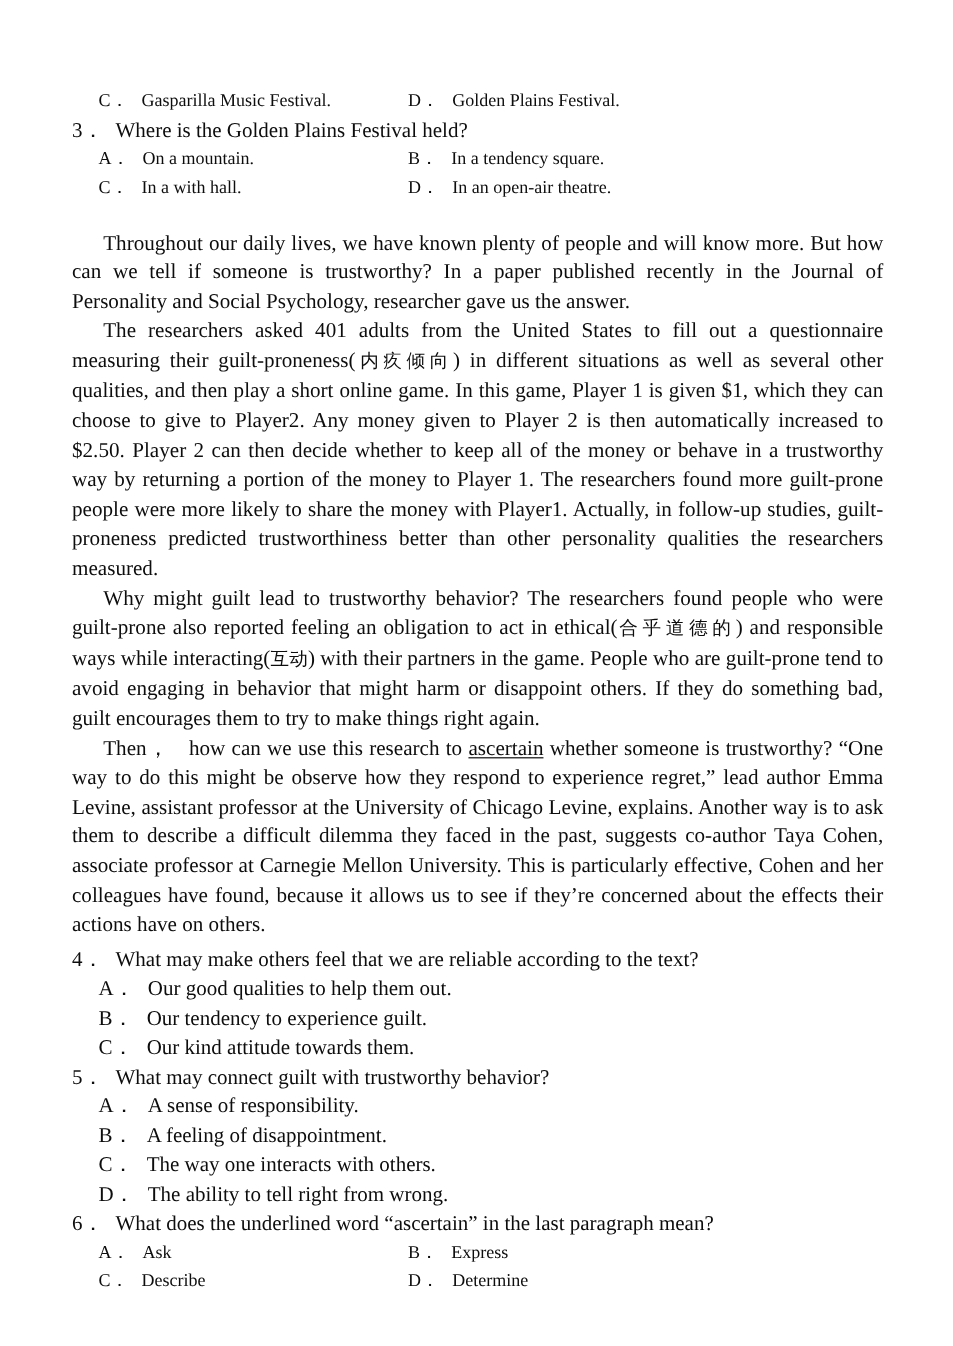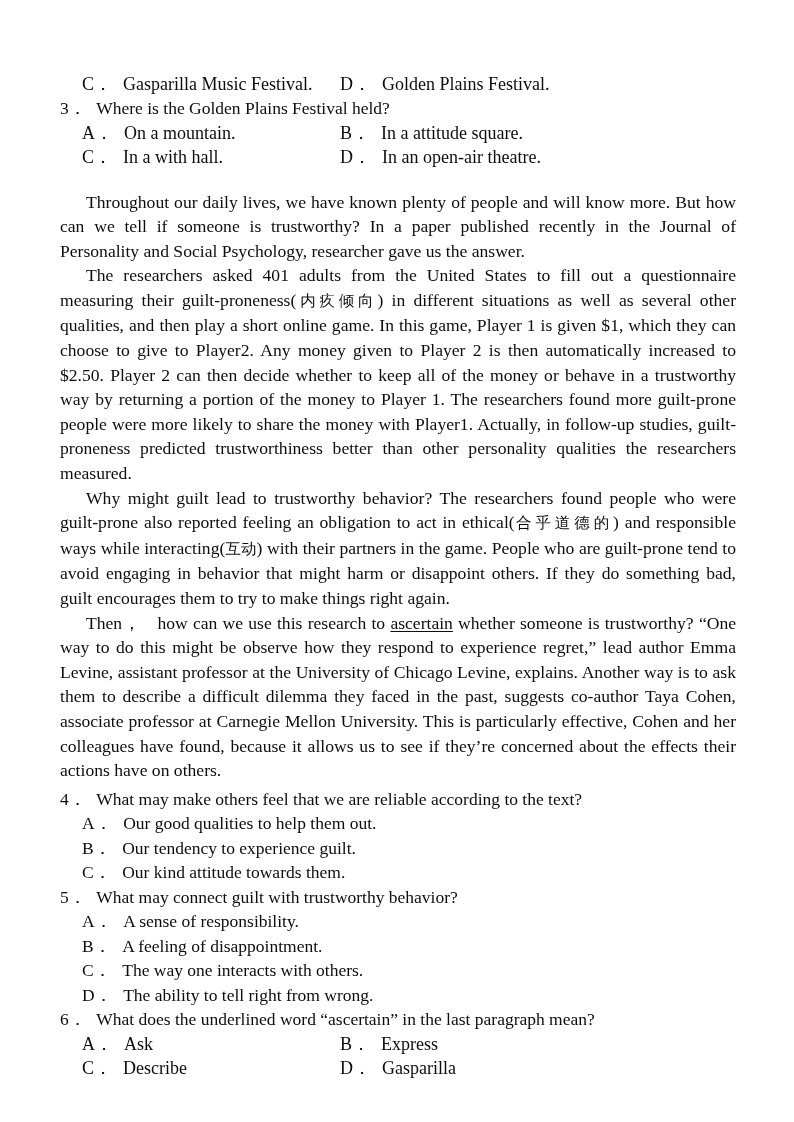--- a/index.html
+++ b/index.html
@@ -28,21 +28,21 @@
     left: 60px;
     top: 72px;
     width: 676px;
   }
 
   
   .opt-row {
     position: relative;
     height: 24px;
     line-height: 24px;
-    font-size: 18px;
+    font-size: 15px;
   }
   .opt-col-a {
     position: absolute;
     left: 22px;
     top: 0;
     white-space: nowrap;
   }
   .opt-col-b {
     position: absolute;
     left: 280px;
@@ -120,21 +120,21 @@
 
     <div class="opt-row">
       <span class="opt-col-a"><span class="opt-letter">C．</span><span class="opt-gap"></span><span>Gasparilla Music Festival.</span></span>
       <span class="opt-col-b"><span class="opt-letter">D．</span><span class="opt-gap"></span><span>Golden Plains Festival.</span></span>
     </div>
 
     <div class="q-stem"><span class="q-num">3．</span><span class="q-gap"></span><span>Where is the Golden Plains Festival held?</span></div>
 
     <div class="opt-row">
       <span class="opt-col-a"><span class="opt-letter">A．</span><span class="opt-gap"></span><span>On a mountain.</span></span>
-      <span class="opt-col-b"><span class="opt-letter">B．</span><span class="opt-gap"></span><span>In a attitude square.</span></span>
+      <span class="opt-col-b"><span class="opt-letter">B．</span><span class="opt-gap"></span><span>In a tendency square.</span></span>
     </div>
     <div class="opt-row">
       <span class="opt-col-a"><span class="opt-letter">C．</span><span class="opt-gap"></span><span>In a with hall.</span></span>
       <span class="opt-col-b"><span class="opt-letter">D．</span><span class="opt-gap"></span><span>In an open-air theatre.</span></span>
     </div>
 
     <div class="spacer-md"></div>
 
     <p class="para">Throughout our daily lives, we have known plenty of people and will know more. But how can we tell if someone is trustworthy? In a paper published recently in the Journal of Personality and Social Psychology, researcher gave us the answer.</p>
 
@@ -157,17 +157,17 @@
     <div class="opt-single"><span class="opt-letter">C．</span><span class="opt-gap"></span><span>The way one interacts with others.</span></div>
     <div class="opt-single"><span class="opt-letter">D．</span><span class="opt-gap"></span><span>The ability to tell right from wrong.</span></div>
 
     <div class="q-stem"><span class="q-num">6．</span><span class="q-gap"></span><span>What does the underlined word “ascertain” in the last paragraph mean?</span></div>
     <div class="opt-row">
       <span class="opt-col-a"><span class="opt-letter">A．</span><span class="opt-gap"></span><span>Ask</span></span>
       <span class="opt-col-b"><span class="opt-letter">B．</span><span class="opt-gap"></span><span>Express</span></span>
     </div>
     <div class="opt-row">
       <span class="opt-col-a"><span class="opt-letter">C．</span><span class="opt-gap"></span><span>Describe</span></span>
-      <span class="opt-col-b"><span class="opt-letter">D．</span><span class="opt-gap"></span><span>Gasparilla</span></span>
+      <span class="opt-col-b"><span class="opt-letter">D．</span><span class="opt-gap"></span><span>Determine</span></span>
     </div>
 
   </div>
 </div>
 
 </body></html>

